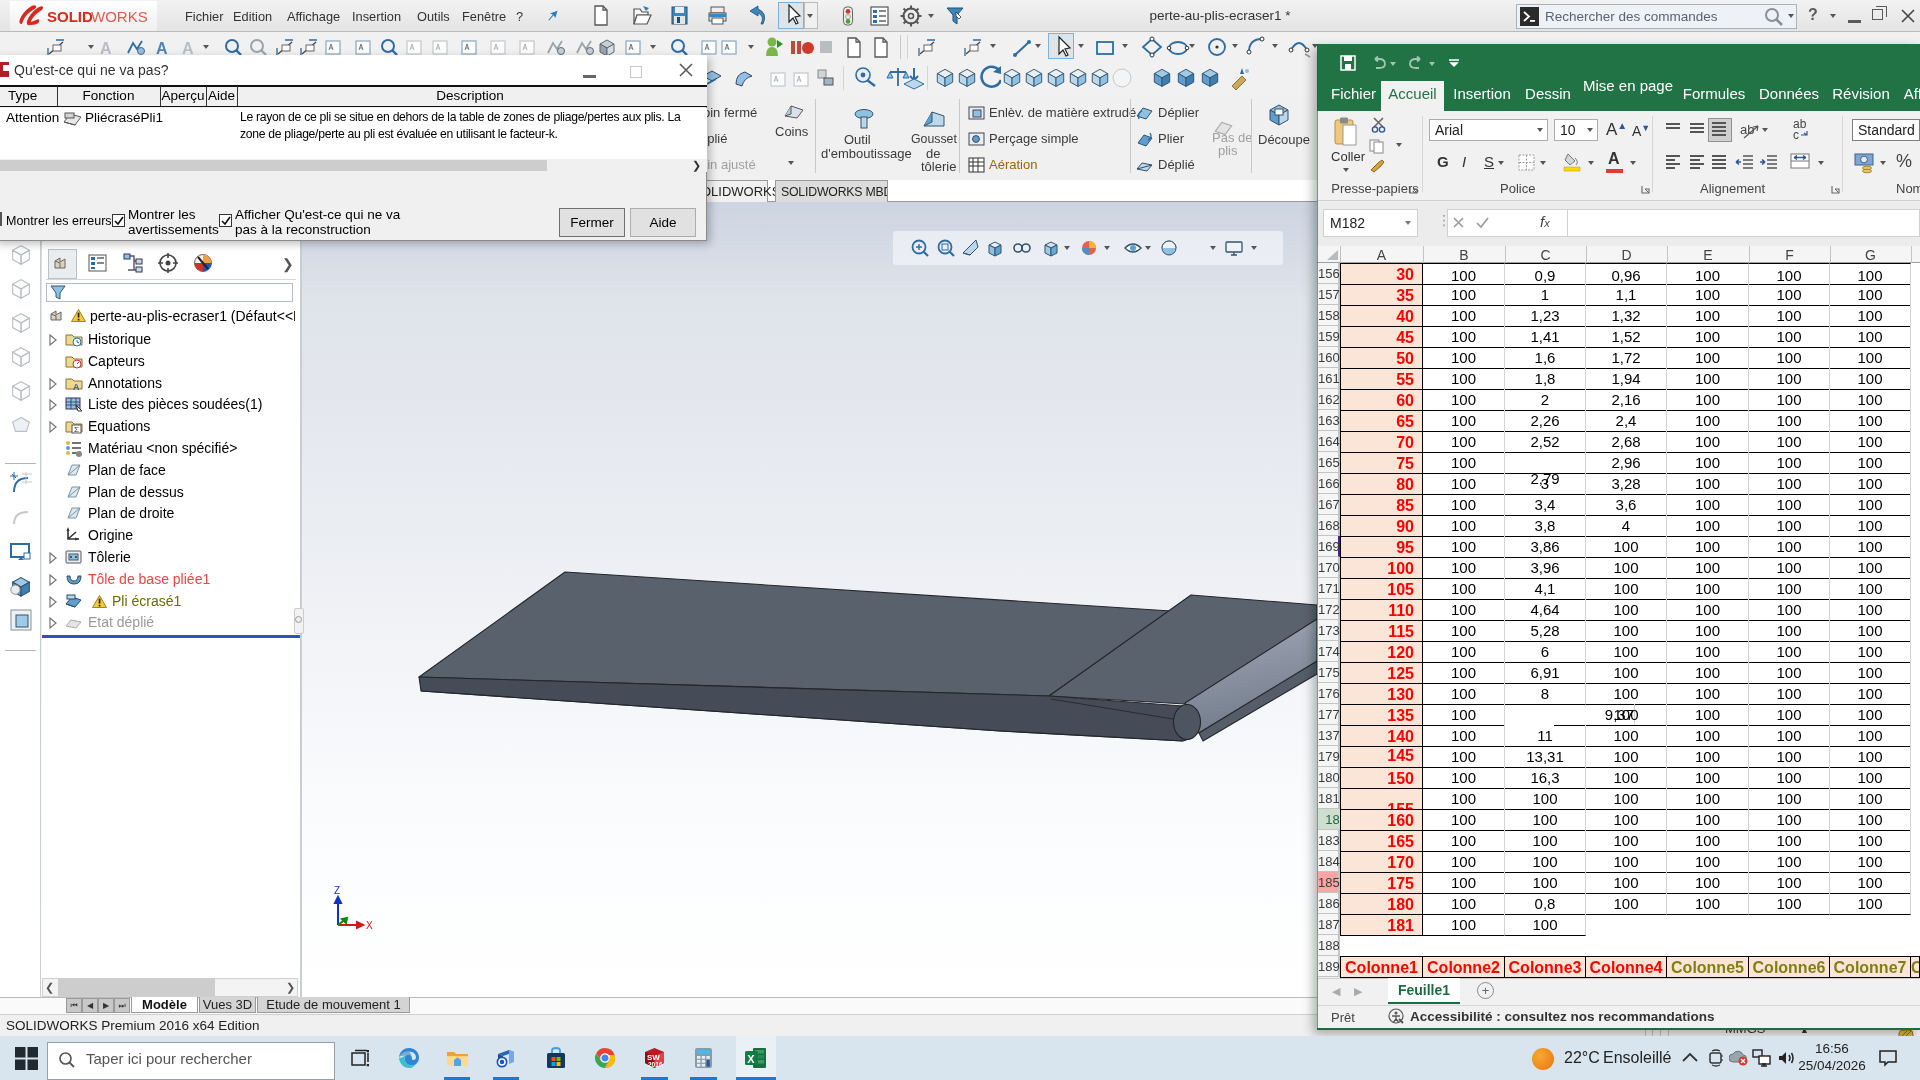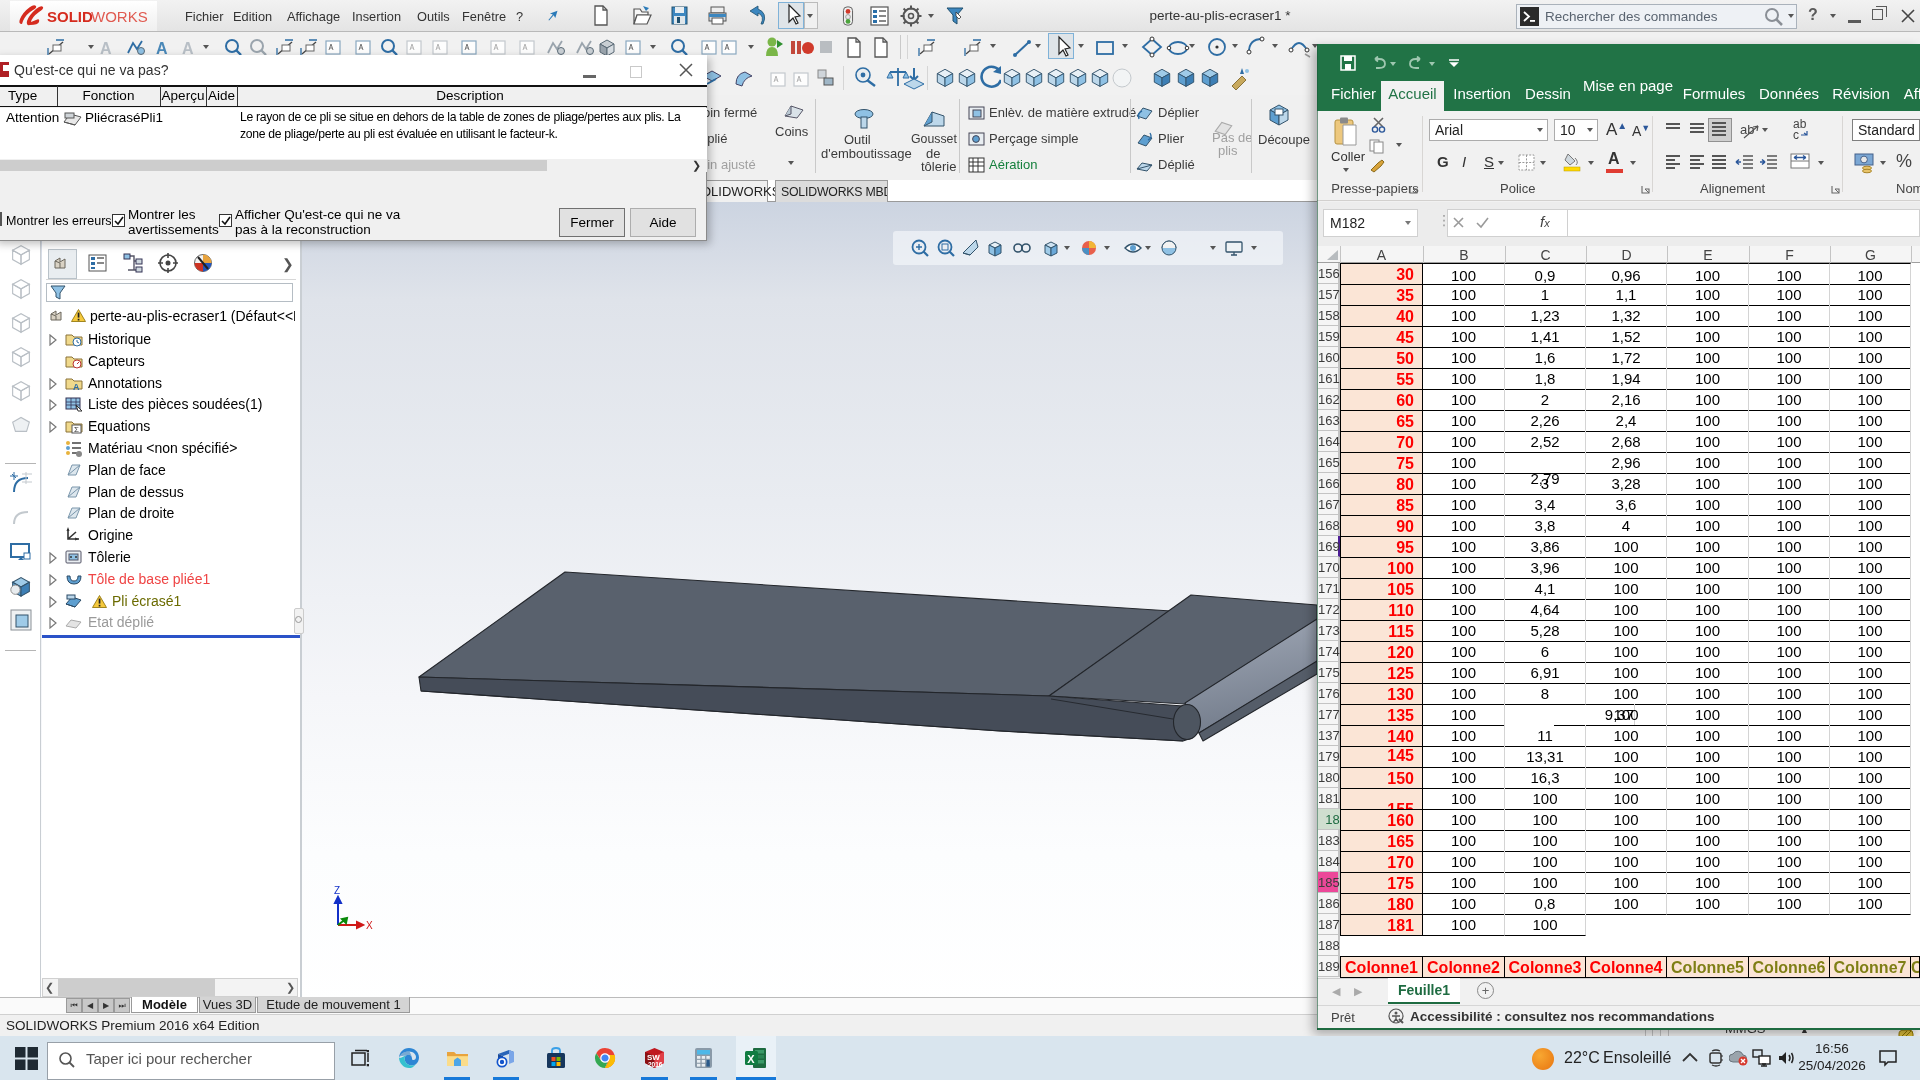--- a/index.html
+++ b/index.html
@@ -440,21 +440,21 @@
 <div class="a" style="left:989px;top:105px;font-size:13px;color:#3b3b3b;white-space:nowrap;">Enlèv. de matière extrudé</div>
 <svg class="ico" style="left:967px;top:130px;" width="20" height="18" viewBox="0 0 20 18">
       <rect x="2" y="3" width="15" height="12" fill="#e9eef2" stroke="#445"></rect>
       <circle cx="9" cy="9" r="3.4" fill="#5e9fd0" stroke="#445"></circle>
     </svg>
 <div class="a" style="left:989px;top:131px;font-size:13px;color:#3b3b3b;white-space:nowrap;">Perçage simple</div>
 <svg class="ico" style="left:967px;top:156px;" width="20" height="18" viewBox="0 0 20 18">
       <rect x="2" y="2" width="15" height="14" fill="#fff" stroke="#333"></rect>
       <path d="M2 6 L17 6 M2 10 L17 10 M6 2 L6 16 M11 2 L11 16" stroke="#333" stroke-width="1"></path>
     </svg>
-<div class="a" style="left:989px;top:157px;font-size:13px;color:#15803d;white-space:nowrap;">Aération</div>
+<div class="a" style="left:989px;top:157px;font-size:13px;color:#a16207;white-space:nowrap;">Aération</div>
 <div class="sep" style="left:1130px;top:99px;height:74px;"></div>
 <svg class="ico" style="left:1135px;top:104px;" width="20" height="18" viewBox="0 0 20 18">
       <path d="M2 12 L8 4 L17 7 L11 15 Z" fill="#8fc1e4" stroke="#33536b"></path>
       <path d="M4 15 Q2 9 7 7" fill="none" stroke="#2e6da4" stroke-width="1.4"></path>
     </svg>
 <div class="a" style="left:1158px;top:105px;font-size:13px;color:#3b3b3b;white-space:nowrap;">Déplier</div>
 <svg class="ico" style="left:1135px;top:130px;" width="20" height="18" viewBox="0 0 20 18">
       <path d="M3 13 L9 5 L17 8 L11 16 Z" fill="#5e9fd0" stroke="#33536b"></path>
       <path d="M15 3 Q18 8 13 10" fill="none" stroke="#2e6da4" stroke-width="1.4"></path>
     </svg>
@@ -1080,21 +1080,21 @@
 <div class="a" style="left:1318px;top:662px;width:22px;height:21px;background:#f5f5f5;border-bottom:1px solid #c4c4c4;border-right:2px solid #c4c4c4;font-size:13px;color:#3b3b3b;text-align:right;padding:3px 3px 0 0;">175</div>
 <div class="a" style="left:1318px;top:683px;width:22px;height:21px;background:#f5f5f5;border-bottom:1px solid #c4c4c4;border-right:2px solid #c4c4c4;font-size:13px;color:#3b3b3b;text-align:right;padding:3px 3px 0 0;">176</div>
 <div class="a" style="left:1318px;top:704px;width:22px;height:21px;background:#f5f5f5;border-bottom:1px solid #c4c4c4;border-right:2px solid #c4c4c4;font-size:13px;color:#3b3b3b;text-align:right;padding:3px 3px 0 0;">177</div>
 <div class="a" style="left:1318px;top:725px;width:22px;height:21px;background:#f5f5f5;border-bottom:1px solid #c4c4c4;border-right:2px solid #c4c4c4;font-size:13px;color:#3b3b3b;text-align:right;padding:3px 3px 0 0;">137</div>
 <div class="a" style="left:1318px;top:746px;width:22px;height:21px;background:#f5f5f5;border-bottom:1px solid #c4c4c4;border-right:2px solid #c4c4c4;font-size:13px;color:#3b3b3b;text-align:right;padding:3px 3px 0 0;">179</div>
 <div class="a" style="left:1318px;top:767px;width:22px;height:21px;background:#f5f5f5;border-bottom:1px solid #c4c4c4;border-right:2px solid #c4c4c4;font-size:13px;color:#3b3b3b;text-align:right;padding:3px 3px 0 0;">180</div>
 <div class="a" style="left:1318px;top:788px;width:22px;height:21px;background:#f5f5f5;border-bottom:1px solid #c4c4c4;border-right:2px solid #c4c4c4;font-size:13px;color:#3b3b3b;text-align:right;padding:3px 3px 0 0;">181</div>
 <div class="a" style="left:1318px;top:809px;width:34px;height:21px;background:#cfdecf;border-bottom:1px solid #c4c4c4;border-right:2px solid #217346;font-size:13px;color:#1e6b41;text-align:right;padding:3px 3px 0 0;">182</div>
 <div class="a" style="left:1318px;top:830px;width:22px;height:21px;background:#f5f5f5;border-bottom:1px solid #c4c4c4;border-right:2px solid #c4c4c4;font-size:13px;color:#3b3b3b;text-align:right;padding:3px 3px 0 0;">183</div>
 <div class="a" style="left:1318px;top:851px;width:22px;height:21px;background:#f5f5f5;border-bottom:1px solid #c4c4c4;border-right:2px solid #c4c4c4;font-size:13px;color:#3b3b3b;text-align:right;padding:3px 3px 0 0;">184</div>
-<div class="a" style="left:1318px;top:872px;width:22px;height:21px;background:#ec4899;border-bottom:1px solid #c4c4c4;border-right:2px solid #c4c4c4;font-size:13px;color:#3b3b3b;text-align:right;padding:3px 3px 0 0;">185</div>
+<div class="a" style="left:1318px;top:872px;width:22px;height:21px;background:#fca5a5;border-bottom:1px solid #c4c4c4;border-right:2px solid #c4c4c4;font-size:13px;color:#3b3b3b;text-align:right;padding:3px 3px 0 0;">185</div>
 <div class="a" style="left:1318px;top:893px;width:22px;height:21px;background:#f5f5f5;border-bottom:1px solid #c4c4c4;border-right:2px solid #c4c4c4;font-size:13px;color:#3b3b3b;text-align:right;padding:3px 3px 0 0;">186</div>
 <div class="a" style="left:1318px;top:914px;width:22px;height:21px;background:#f5f5f5;border-bottom:1px solid #c4c4c4;border-right:2px solid #c4c4c4;font-size:13px;color:#3b3b3b;text-align:right;padding:3px 3px 0 0;">187</div>
 <div class="a" style="left:1318px;top:935px;width:22px;height:21px;background:#f5f5f5;border-bottom:1px solid #c4c4c4;border-right:2px solid #c4c4c4;font-size:13px;color:#3b3b3b;text-align:right;padding:3px 3px 0 0;">188</div>
 <div class="a" style="left:1318px;top:956px;width:22px;height:21px;background:#f5f5f5;border-bottom:1px solid #c4c4c4;border-right:2px solid #c4c4c4;font-size:13px;color:#3b3b3b;text-align:right;padding:3px 3px 0 0;">189</div>
 <div class="a" style="left:1340px;top:263px;width:83px;height:22px;background:#fbe5d6;border:1px solid #000;font-size:16px;font-weight:bold;color:#fe0000;text-align:right;padding:2px 8px 0 0;">30</div>
 <div class="a" style="left:1423px;top:263px;width:82px;height:22px;border-bottom:1px solid #000;border-top:1px solid #000;border-right:1px solid #d4d4d4;font-size:15px;color:#000;text-align:center;padding-top:3px;">100</div>
 <div class="a" style="left:1505px;top:263px;width:81px;height:22px;border-bottom:1px solid #000;border-top:1px solid #000;border-right:1px solid #d4d4d4;font-size:15px;color:#000;text-align:center;padding-top:3px;">0,9</div>
 <div class="a" style="left:1586px;top:263px;width:81px;height:22px;border-bottom:1px solid #000;border-top:1px solid #000;border-right:1px solid #d4d4d4;font-size:15px;color:#000;text-align:center;padding-top:3px;">0,96</div>
 <div class="a" style="left:1667px;top:263px;width:82px;height:22px;border-bottom:1px solid #000;border-top:1px solid #000;border-right:1px solid #d4d4d4;font-size:15px;color:#000;text-align:center;padding-top:3px;">100</div>
 <div class="a" style="left:1749px;top:263px;width:81px;height:22px;border-bottom:1px solid #000;border-top:1px solid #000;border-right:1px solid #d4d4d4;font-size:15px;color:#000;text-align:center;padding-top:3px;">100</div>

